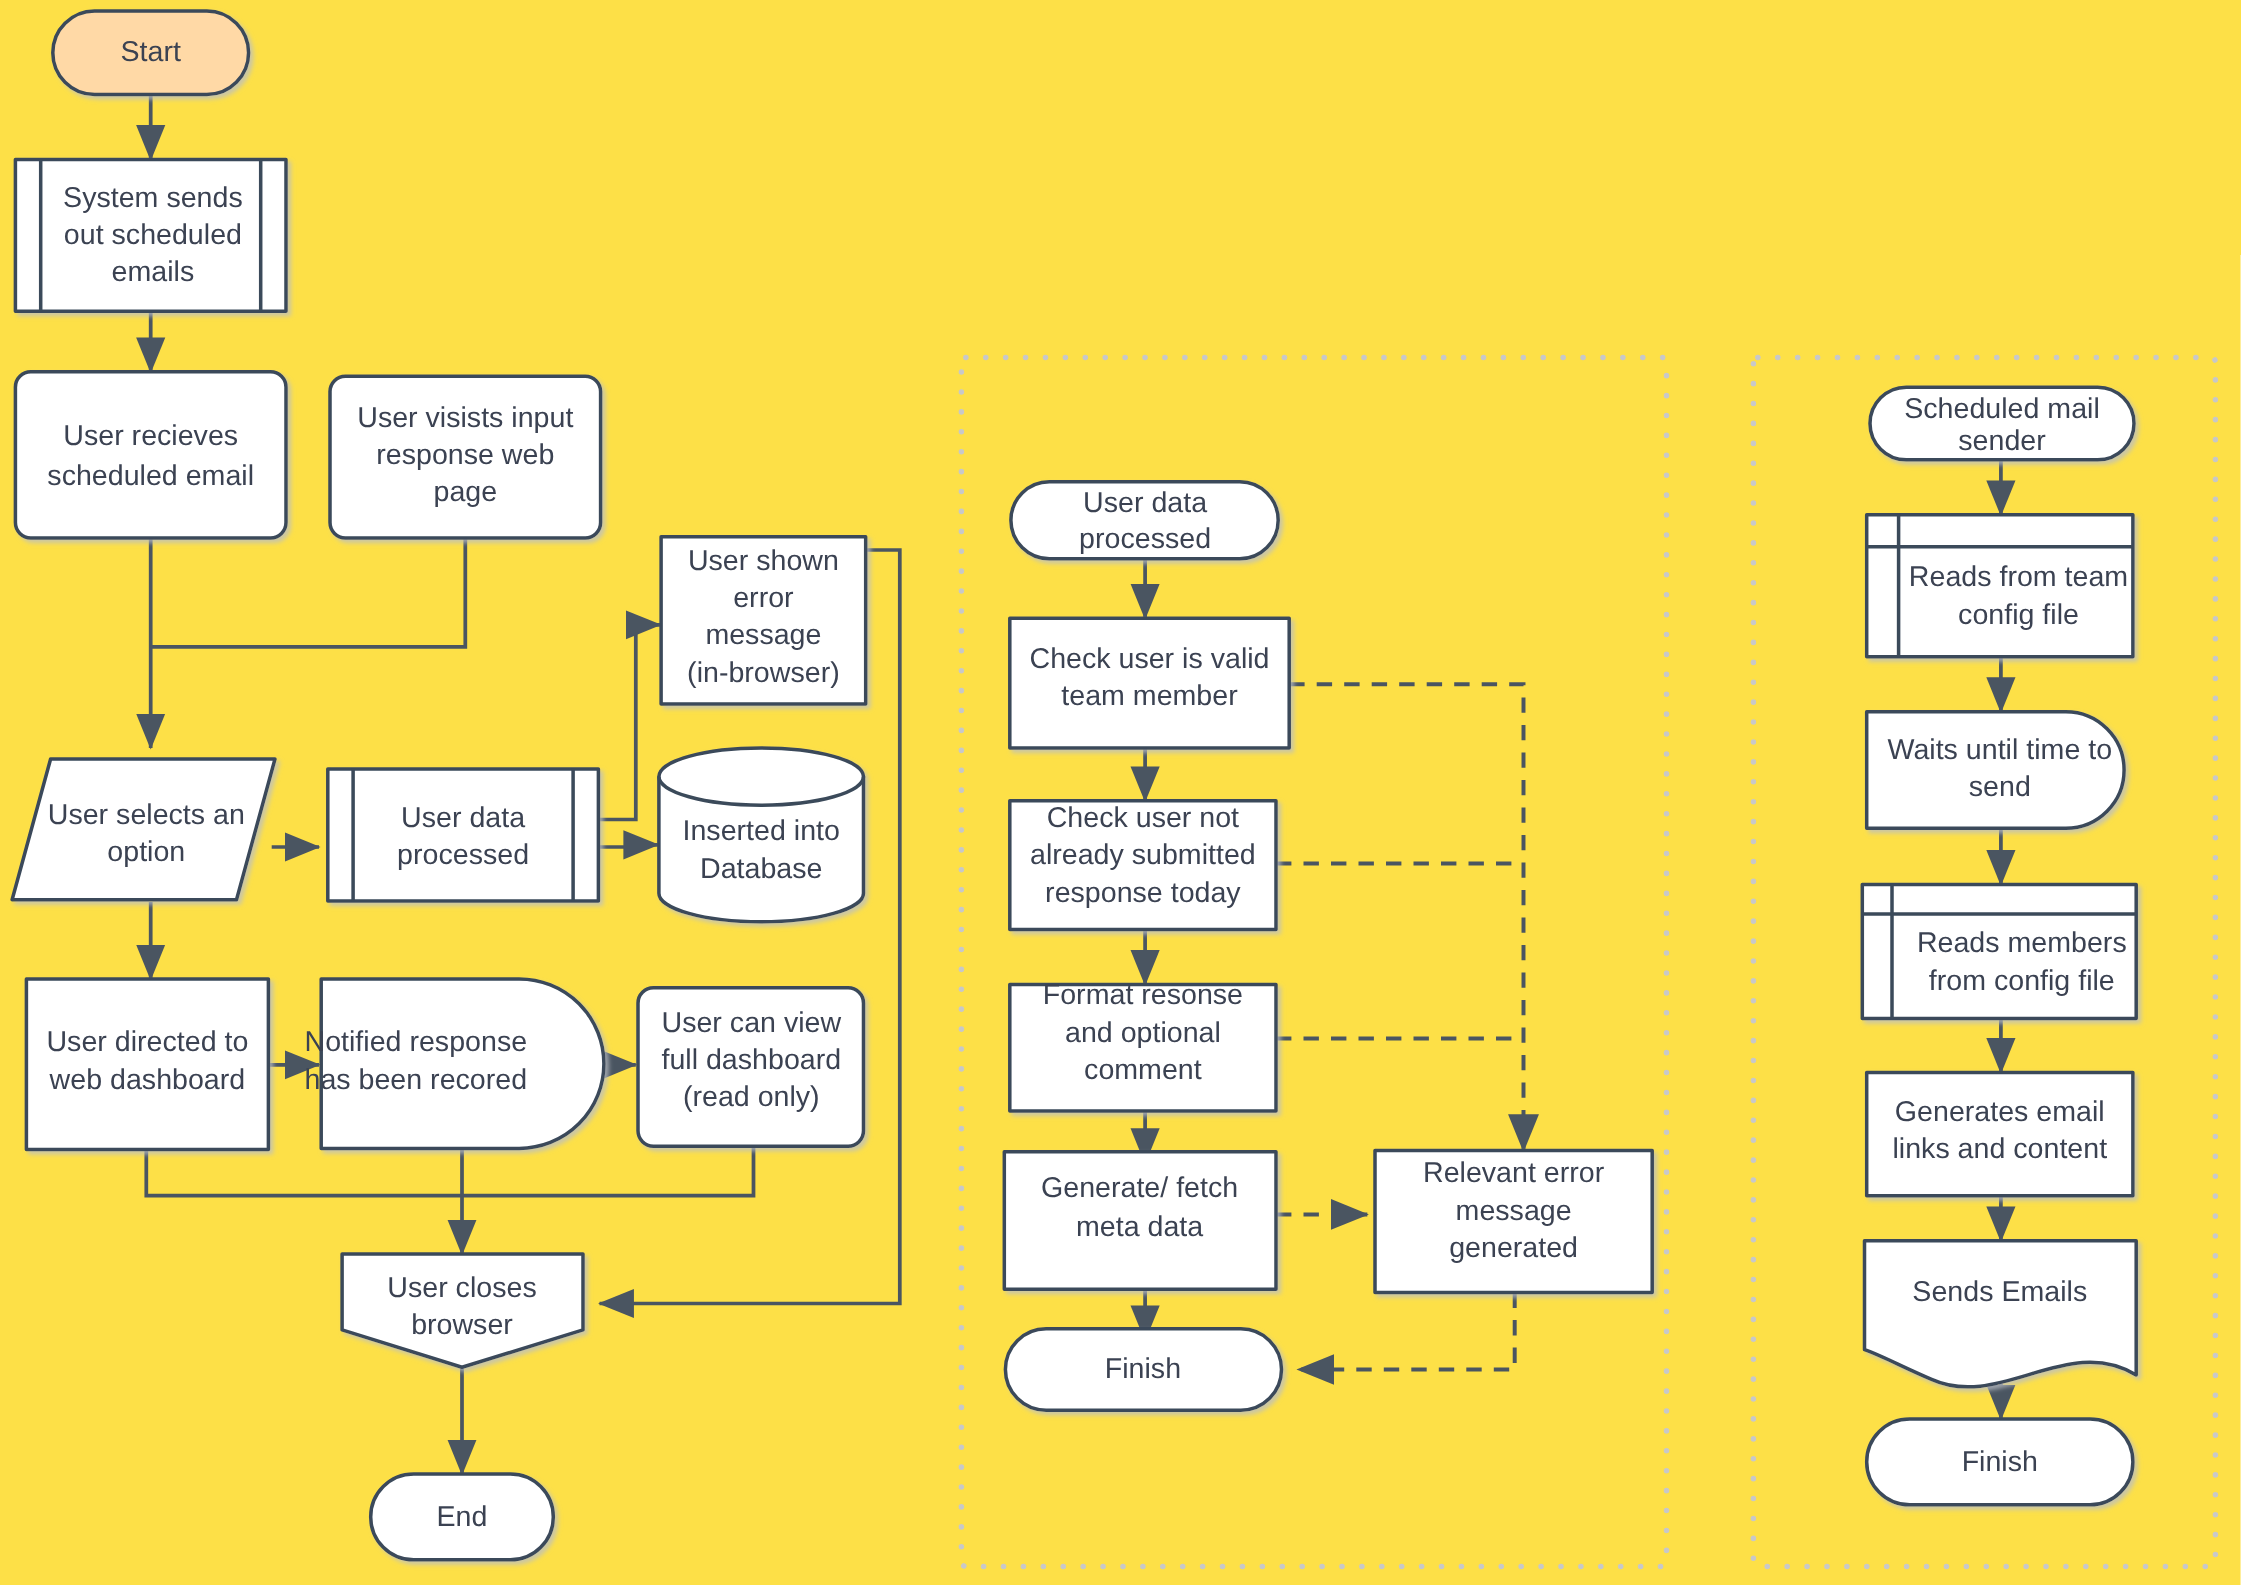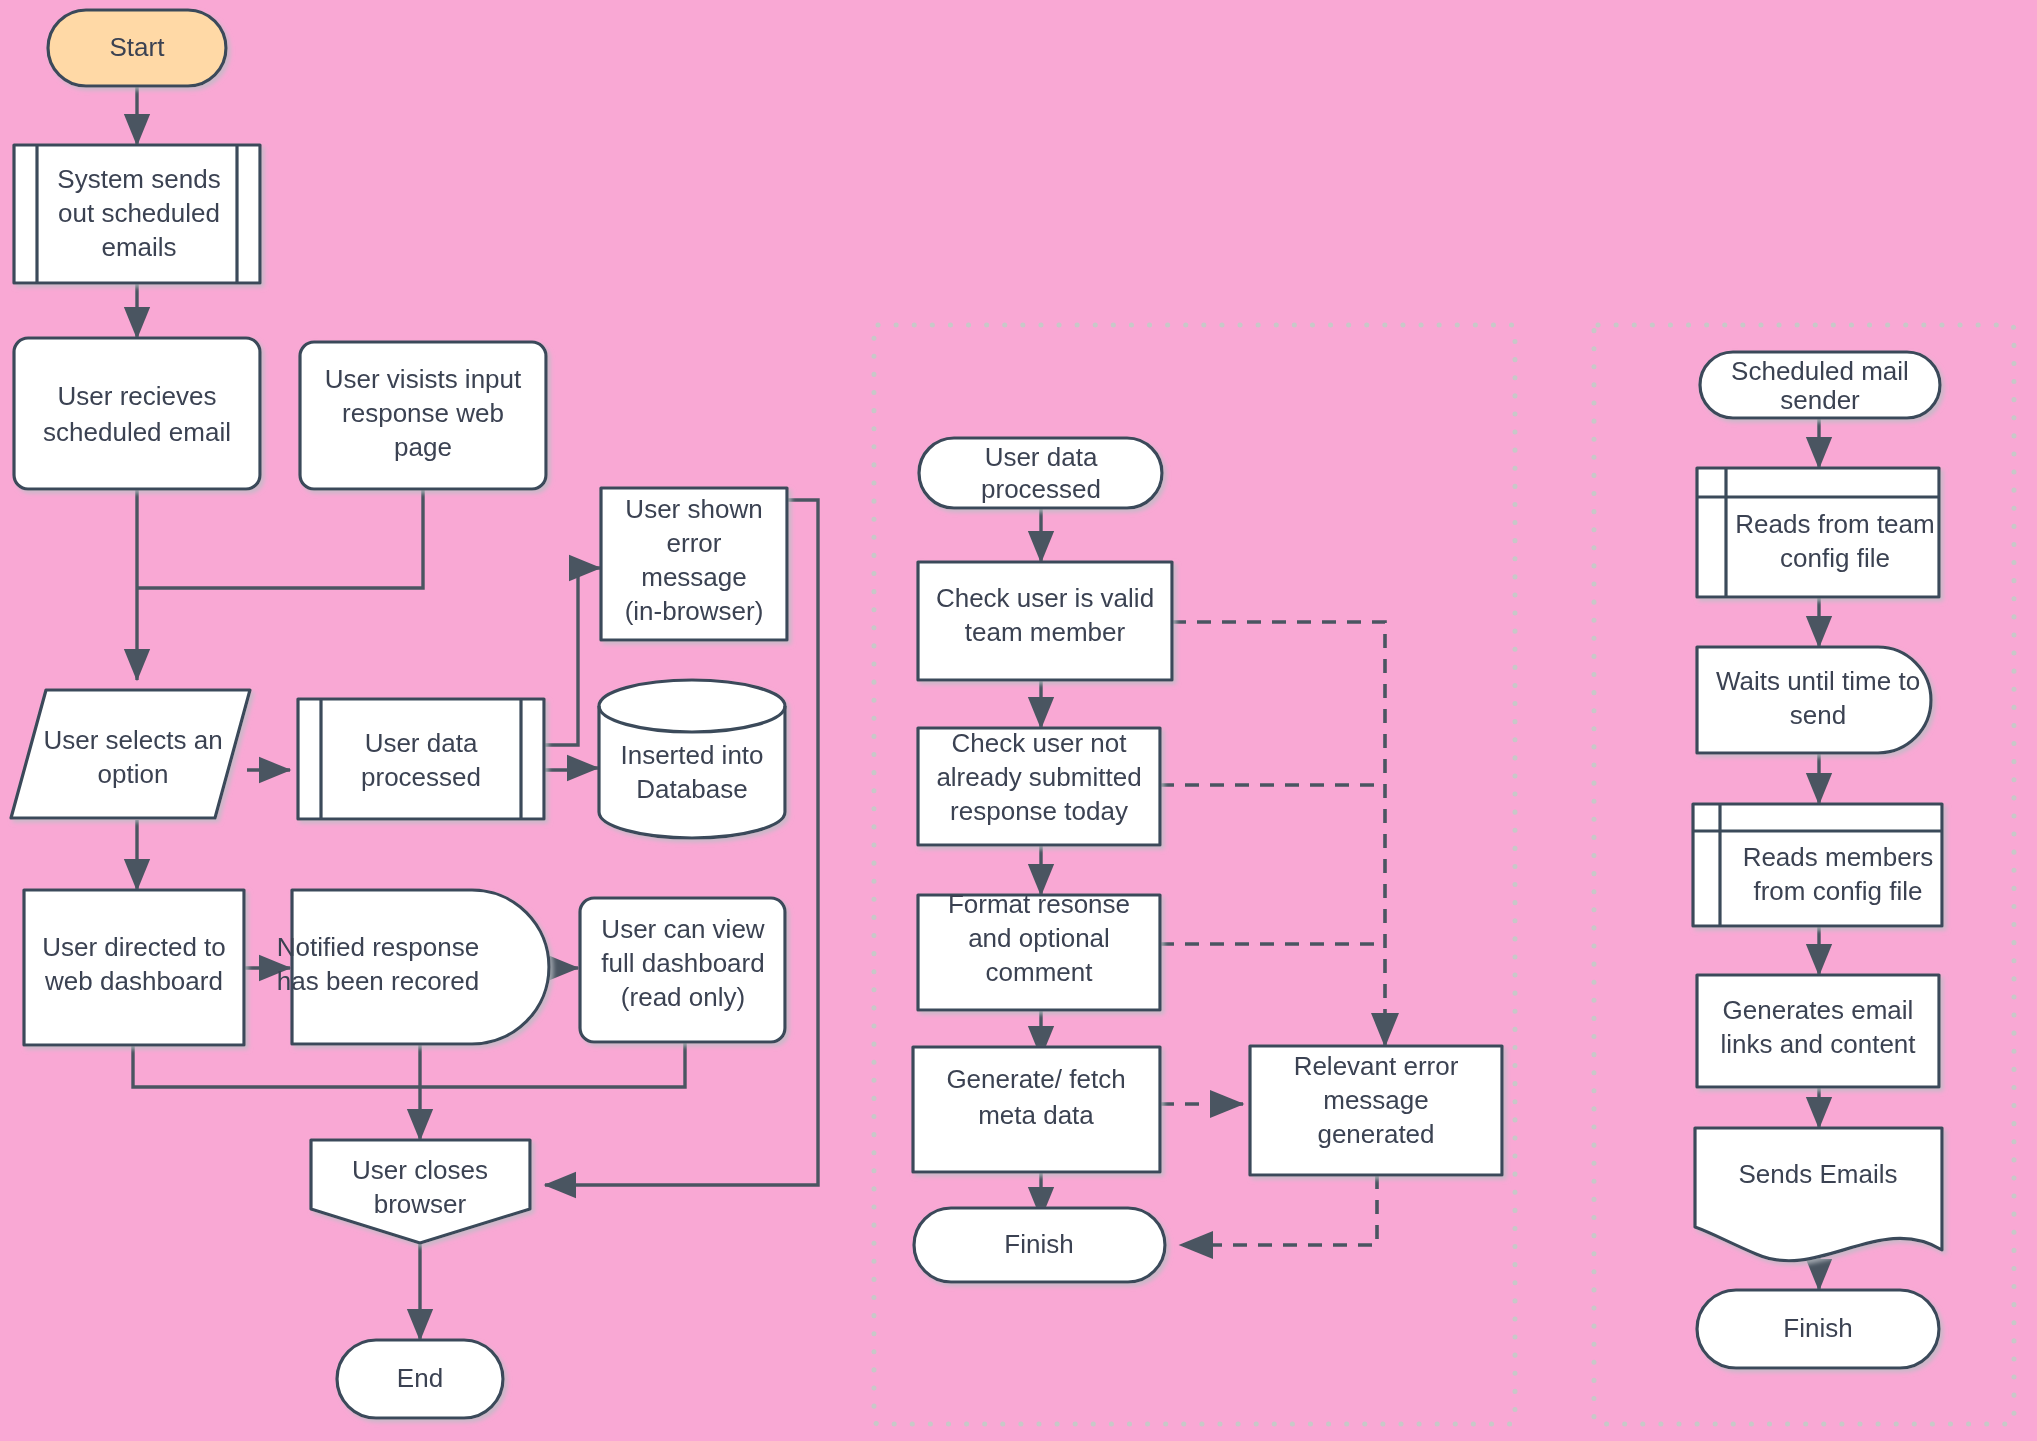--- a/index.html
+++ b/index.html
@@ -1,17 +1,17 @@
 <!DOCTYPE html>
 <html><head>
 <meta charset="utf-8">
 <style>
   html,body{margin:0;padding:0;background:#ffffff;}
   body{width:2037px;height:1441px;font-family:"Liberation Sans",sans-serif;}
-  #stage{position:relative;width:2037px;height:1441px;overflow:hidden;background:#f9a8d4;}
+  #stage{position:relative;width:2037px;height:1441px;overflow:hidden;background:#fde047;}
   svg#flow{position:absolute;left:0;top:0;width:2037px;height:1441px;}
   .lbl{font-family:"Liberation Sans",sans-serif;font-size:26px;fill:#3b4252;
        dominant-baseline:middle;text-anchor:middle;}
   .shape{fill:#ffffff;stroke:#3b4a5a;stroke-width:3.2;stroke-linejoin:round;}
   .shape.accent{fill:#ffd9a6;}
   .inner{fill:none;stroke:#3b4a5a;stroke-width:3.2;}
   .edge{fill:none;stroke:#4a5561;stroke-width:3.4;}
   .edge.dash{stroke-dasharray:14 11;stroke-width:3.6;}
   .grp{fill:none;stroke:#c8c8c8;stroke-width:5;stroke-dasharray:0.1 18;
        stroke-linecap:round;}

